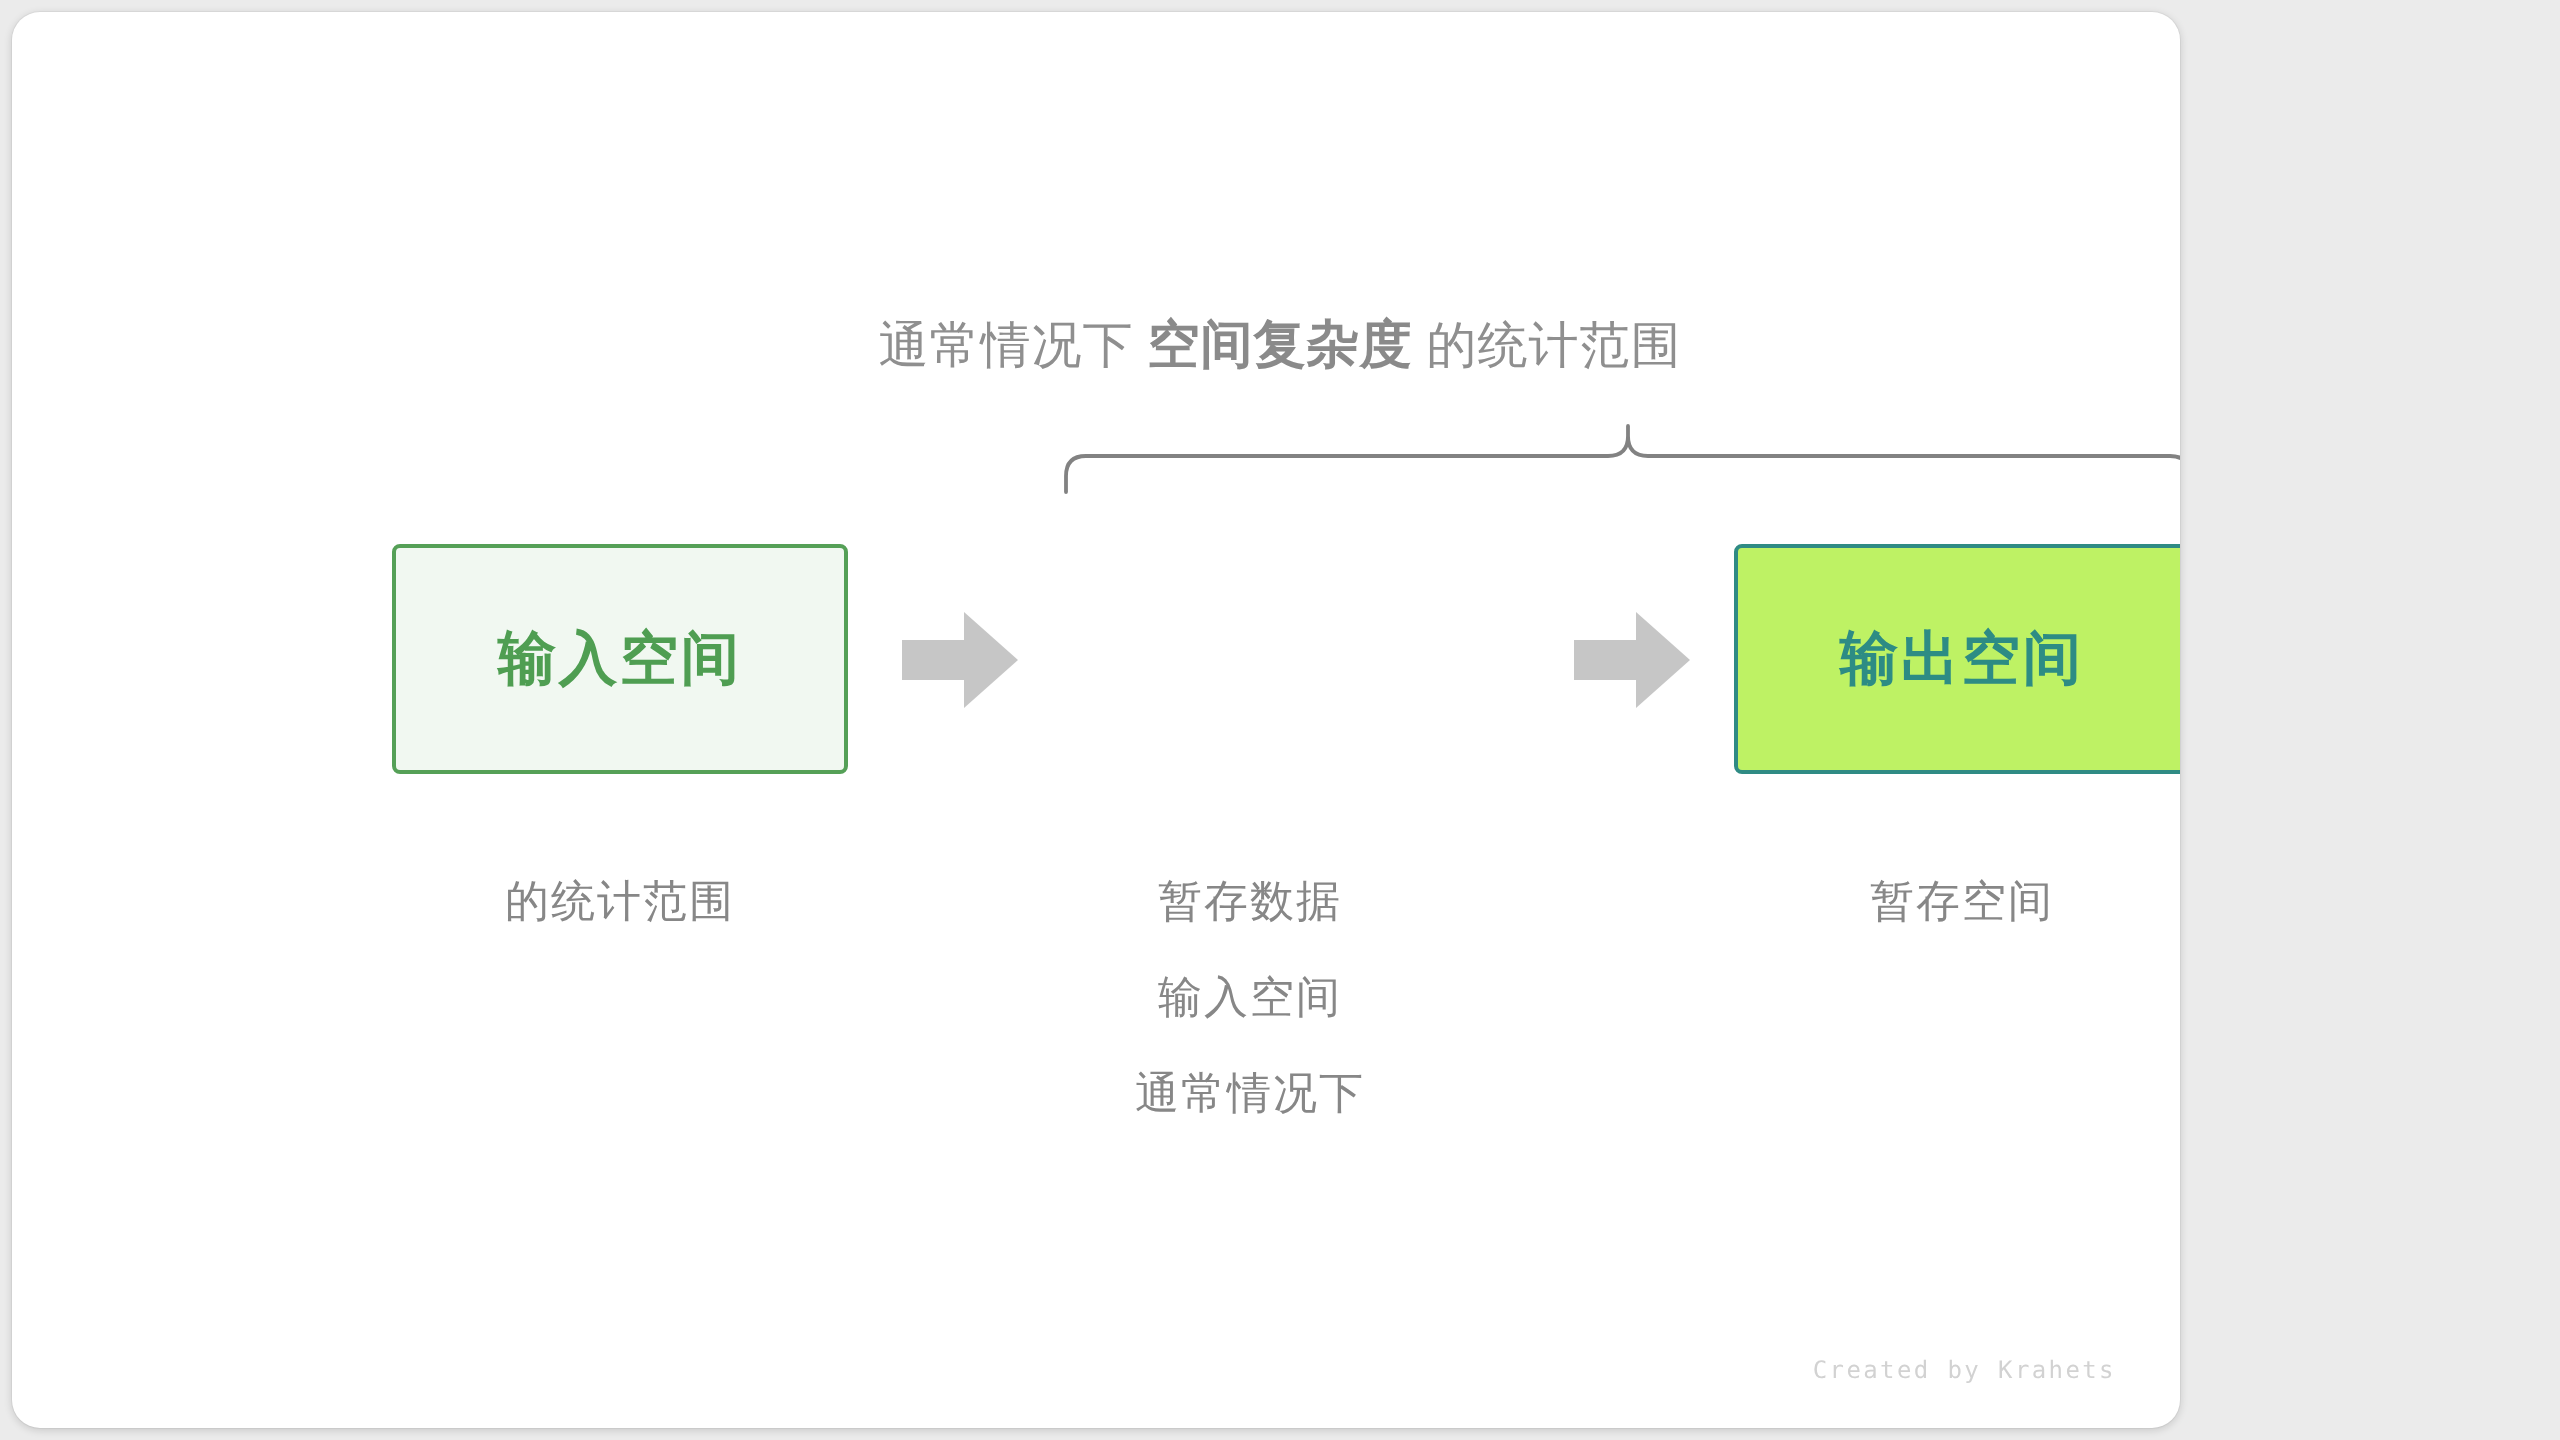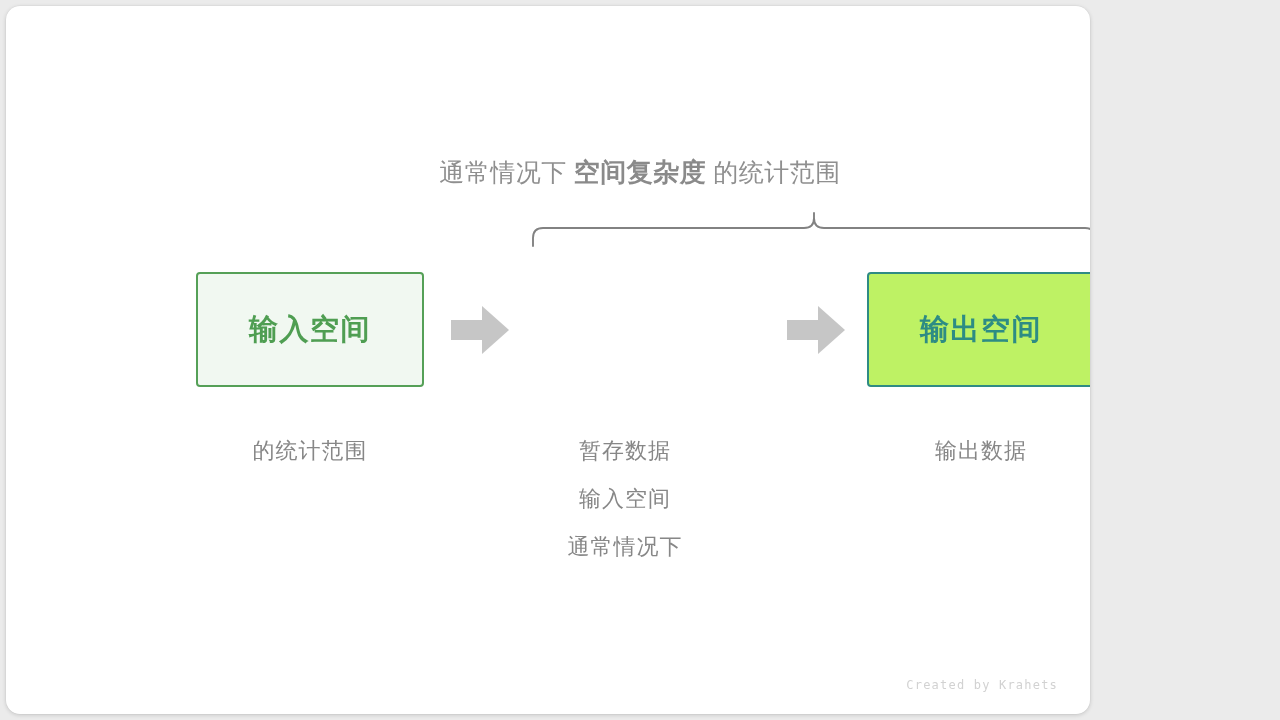--- a/index.html
+++ b/index.html
@@ -150,18 +150,18 @@
 
   <div class="labels" id="labels-input">
     <div>的统计范围</div>
   </div>
   <div class="labels" id="labels-temp">
     <div>暂存数据</div>
     <div>输入空间</div>
     <div>通常情况下</div>
   </div>
   <div class="labels" id="labels-output">
-    <div>输出数据</div>
+    <div>暂存空间</div>
   </div>
 
   <div id="watermark">Created by Krahets</div>
 
 </div>
 
 </body></html>

